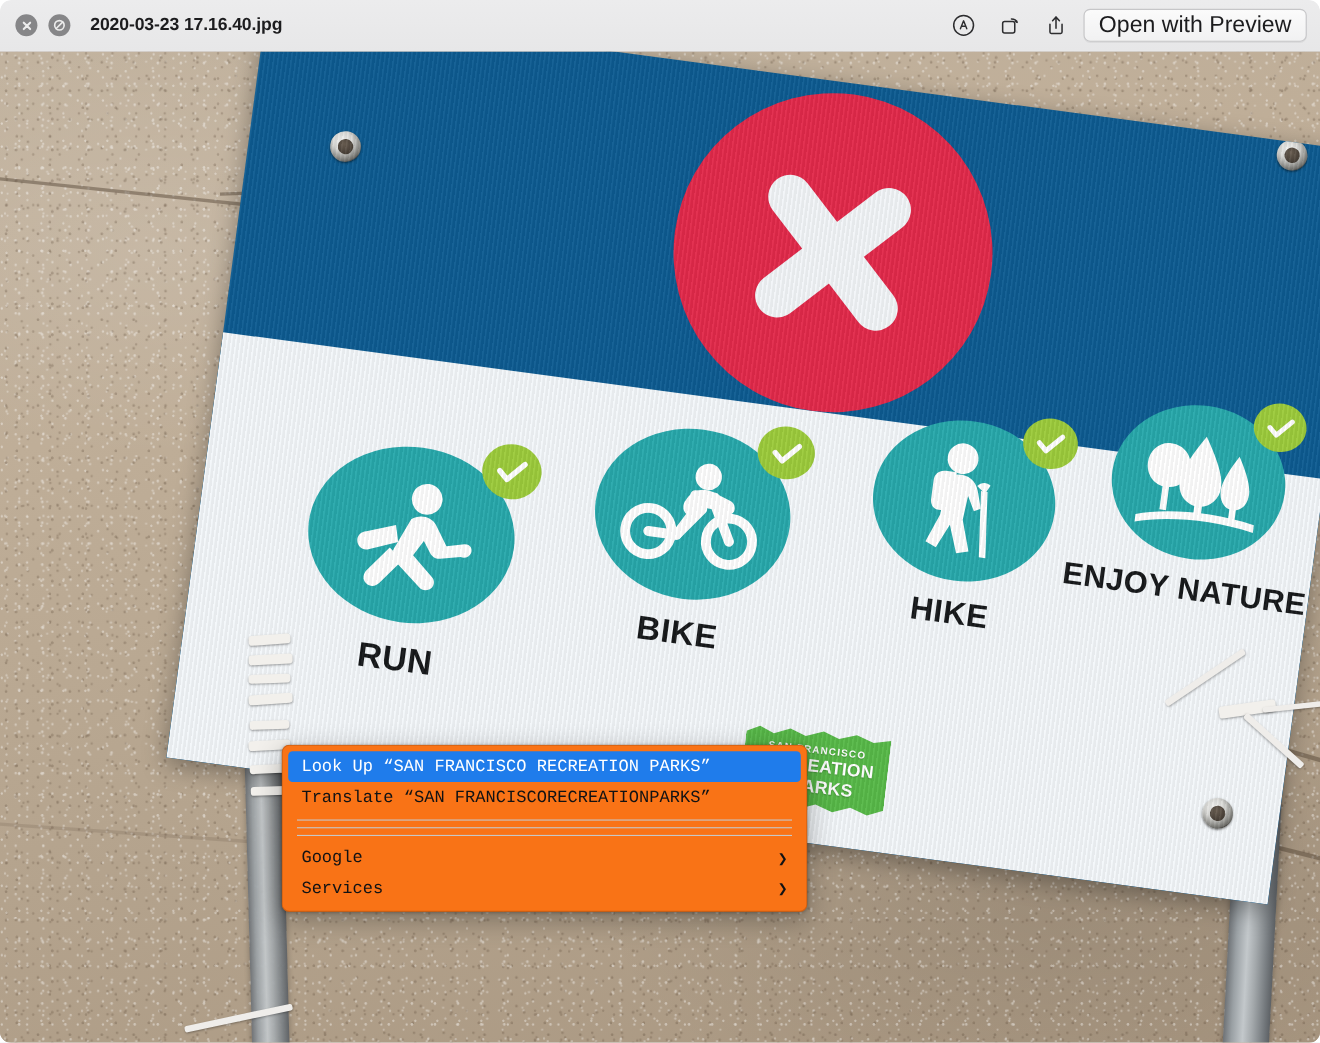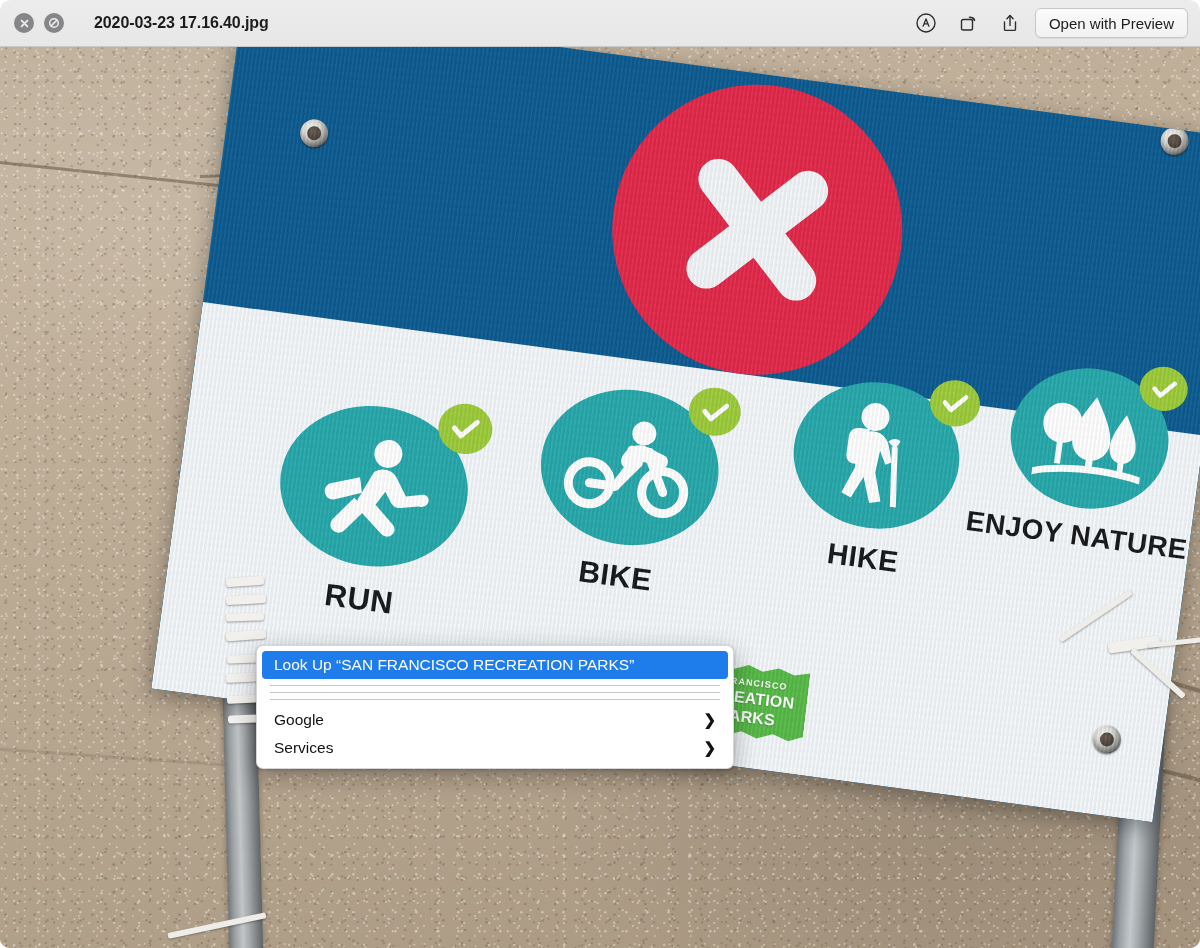--- a/index.html
+++ b/index.html
@@ -47,21 +47,21 @@
     flex: 0 0 auto;
     margin-right: 10px;
     cursor: default;
   }
   .tb-btn svg { display:block; }
 
   #title-text {
     font-size: 16px;
     font-weight: bold;
     color: #1c1c1e;
-    margin-left: 20px;
+    margin-left: 8px;
     letter-spacing: -0.1px;
     white-space: nowrap;
   }
 
   #tb-spacer { flex: 1 1 auto; }
 
   .tb-icon {
     width: 34px; height: 34px;
     display: inline-flex;
     align-items: center;
@@ -73,21 +73,21 @@
   }
 
   #open-with-preview {
     margin-left: 8px;
     height: 28px;
     padding: 0 13px;
     border-radius: 6px;
     background: linear-gradient(to bottom,#fbfbfb,#f1f1f2);
     border: 1px solid #c6c6c8;
     box-shadow: 0 1px 0 rgba(0,0,0,0.05);
-    font-size: 15px;
+    font-size: 21px;
     color: #1c1c1e;
     display: inline-flex;
     align-items: center;
     white-space: nowrap;
     cursor: default;
   }
 
   
   #photo {
     position: absolute;
@@ -298,29 +298,29 @@
     background: #efedea;
     border-radius: 2px;
     box-shadow: 0 1px 2px rgba(0,0,0,0.3);
     transform-origin: left center;
   }
 
   
   #ctx-menu {
     position: absolute;
     left: 256px;
-    top: 598px;
+    top: 630px;
     width: 478px;
-    background: #ffffff;
+    background: #f97316;
     border: 1px solid rgba(0,0,0,0.16);
     border-radius: 7px;
     box-shadow: 0 7px 24px rgba(0,0,0,0.30), 0 1px 3px rgba(0,0,0,0.22);
     padding: 5px 0 6px 0;
     box-sizing: border-box;
-    font-family: Liberation Sans, sans-serif;
+    font-family: Liberation Mono, monospace;
   }
   .mi {
     position: relative;
     height: 28px;
     margin: 0 5px;
     padding: 0 12px;
     border-radius: 4px;
     display: flex;
     align-items: center;
     font-size: 15.5px;
@@ -545,20 +545,23 @@
     <div class="tiewire" style="left:1148px; top:596px; width:58px; height:5px; transform:rotate(-6deg);"></div>
 
     <div class="tiewire" style="left:168px; top:886px; width:100px; height:6px; transform:rotate(-12deg);"></div>
 
     <div id="ctx-menu">
 
       <div class="mi sel">
         <span>Look Up “SAN FRANCISCO RECREATION PARKS”</span>
       </div>
 
+      <div class="mi">
+        <span>Translate “SAN FRANCISCORECREATIONPARKS”</span>
+      </div>
 
       <div class="msep"></div>
 
 
       <div class="msep"></div>
 
 
       <div class="msep"></div>
 
       <div class="mi">

